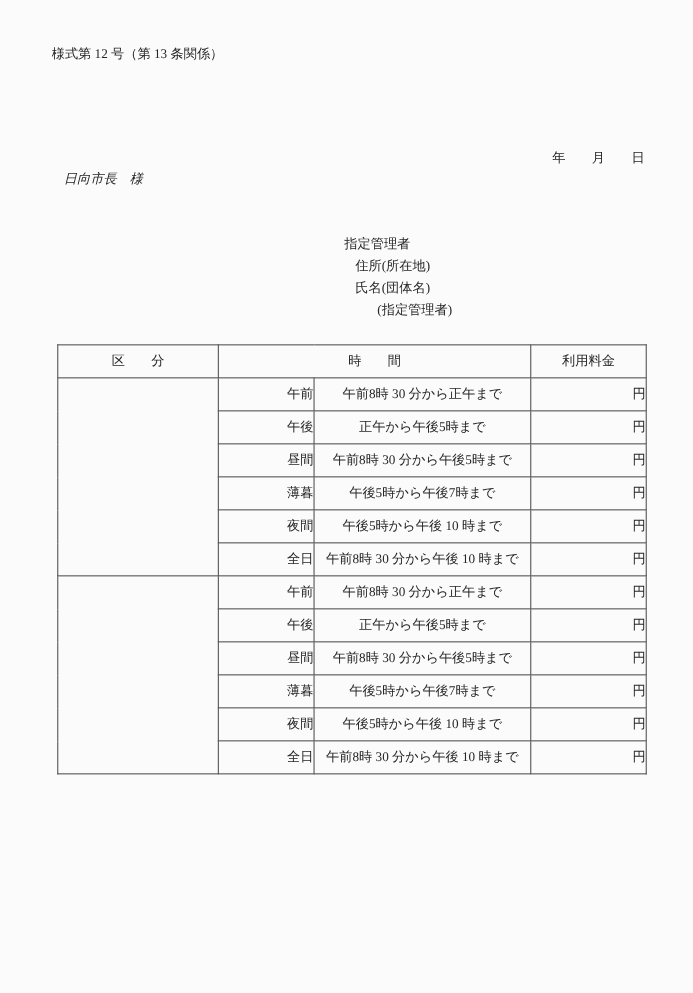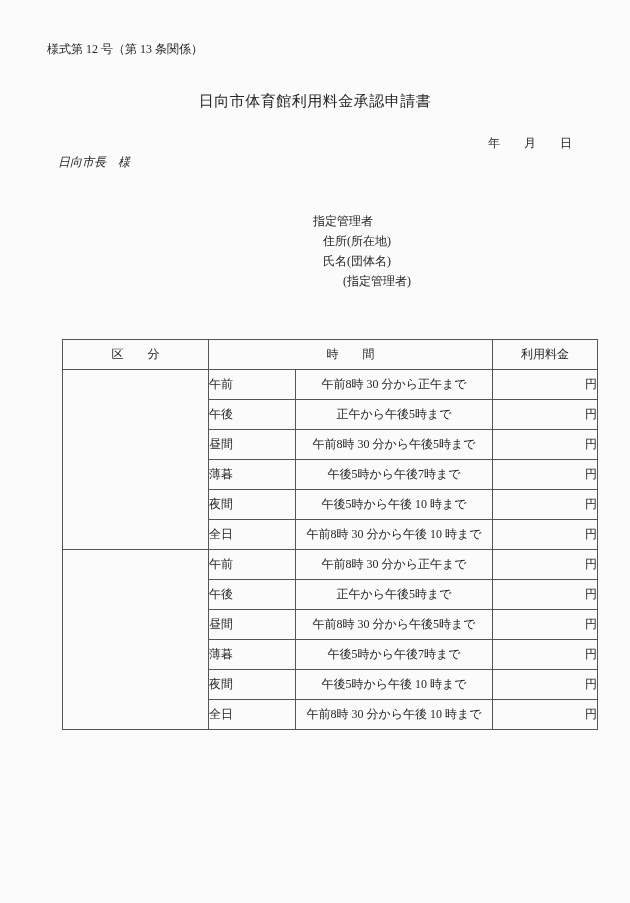--- a/index.html
+++ b/index.html
@@ -24,21 +24,21 @@
     left: 0;
     top: 92px;
     width: 100%;
     text-align: center;
     font-size: 15px;
     letter-spacing: 0.5px;
   }
   .date-line {
     position: absolute;
     top: 135px;
-    right: 58px;
+    right: 44px;
     font-size: 12px;
     white-space: pre;
   }
   .addressee {
     position: absolute;
     left: 58px;
     top: 154px;
     font-size: 12px;
     white-space: pre;
     font-style: italic;
@@ -54,52 +54,50 @@
   .applicant .indent1 { padding-left: 10px; }
   .applicant .indent2 { padding-left: 30px; }
   .statement {
     position: absolute;
     left: 56px;
     top: 281px;
     font-size: 12px;
   }
   table.fee-table {
     position: absolute;
-    left: 62px;
+    left: 52px;
     top: 313px;
     border-collapse: collapse;
     table-layout: fixed;
     font-size: 12px;
-    margin-top: 26px;
   }
   .fee-table th, .fee-table td {
     border: 1px solid #555;
     font-weight: normal;
     height: 29px;
     padding: 0;
     overflow: hidden;
     white-space: nowrap;
   }
   .fee-table th { text-align: center; }
   .col-category { width: 146px; }
   .col-period   { width: 87px; }
   .col-time     { width: 197px; }
   .col-fee      { width: 105px; }
-  .cell-period { text-align: left; }
+  .cell-period { text-align: right; }
   .cell-time   { text-align: center; padding-left: 9px; }
   .cell-fee    { text-align: right; padding-right: 8px; }
 </style>
 </head>
 <body>
 
 <div class="page">
 
   <div class="form-number">様式第 12 号（第 13 条関係）</div>
 
-  <div class="doc-title">日向市体育館利用料金承認申請書</div>
 
   <div class="date-line">年　　月　　日</div>
 
   <div class="addressee">日向市長　様</div>
 
   <div class="applicant">
     <div>指定管理者</div>
     <div class="indent1">住所(所在地)</div>
     <div class="indent1">氏名(団体名)</div>
     <div class="indent2">(指定管理者)</div>

